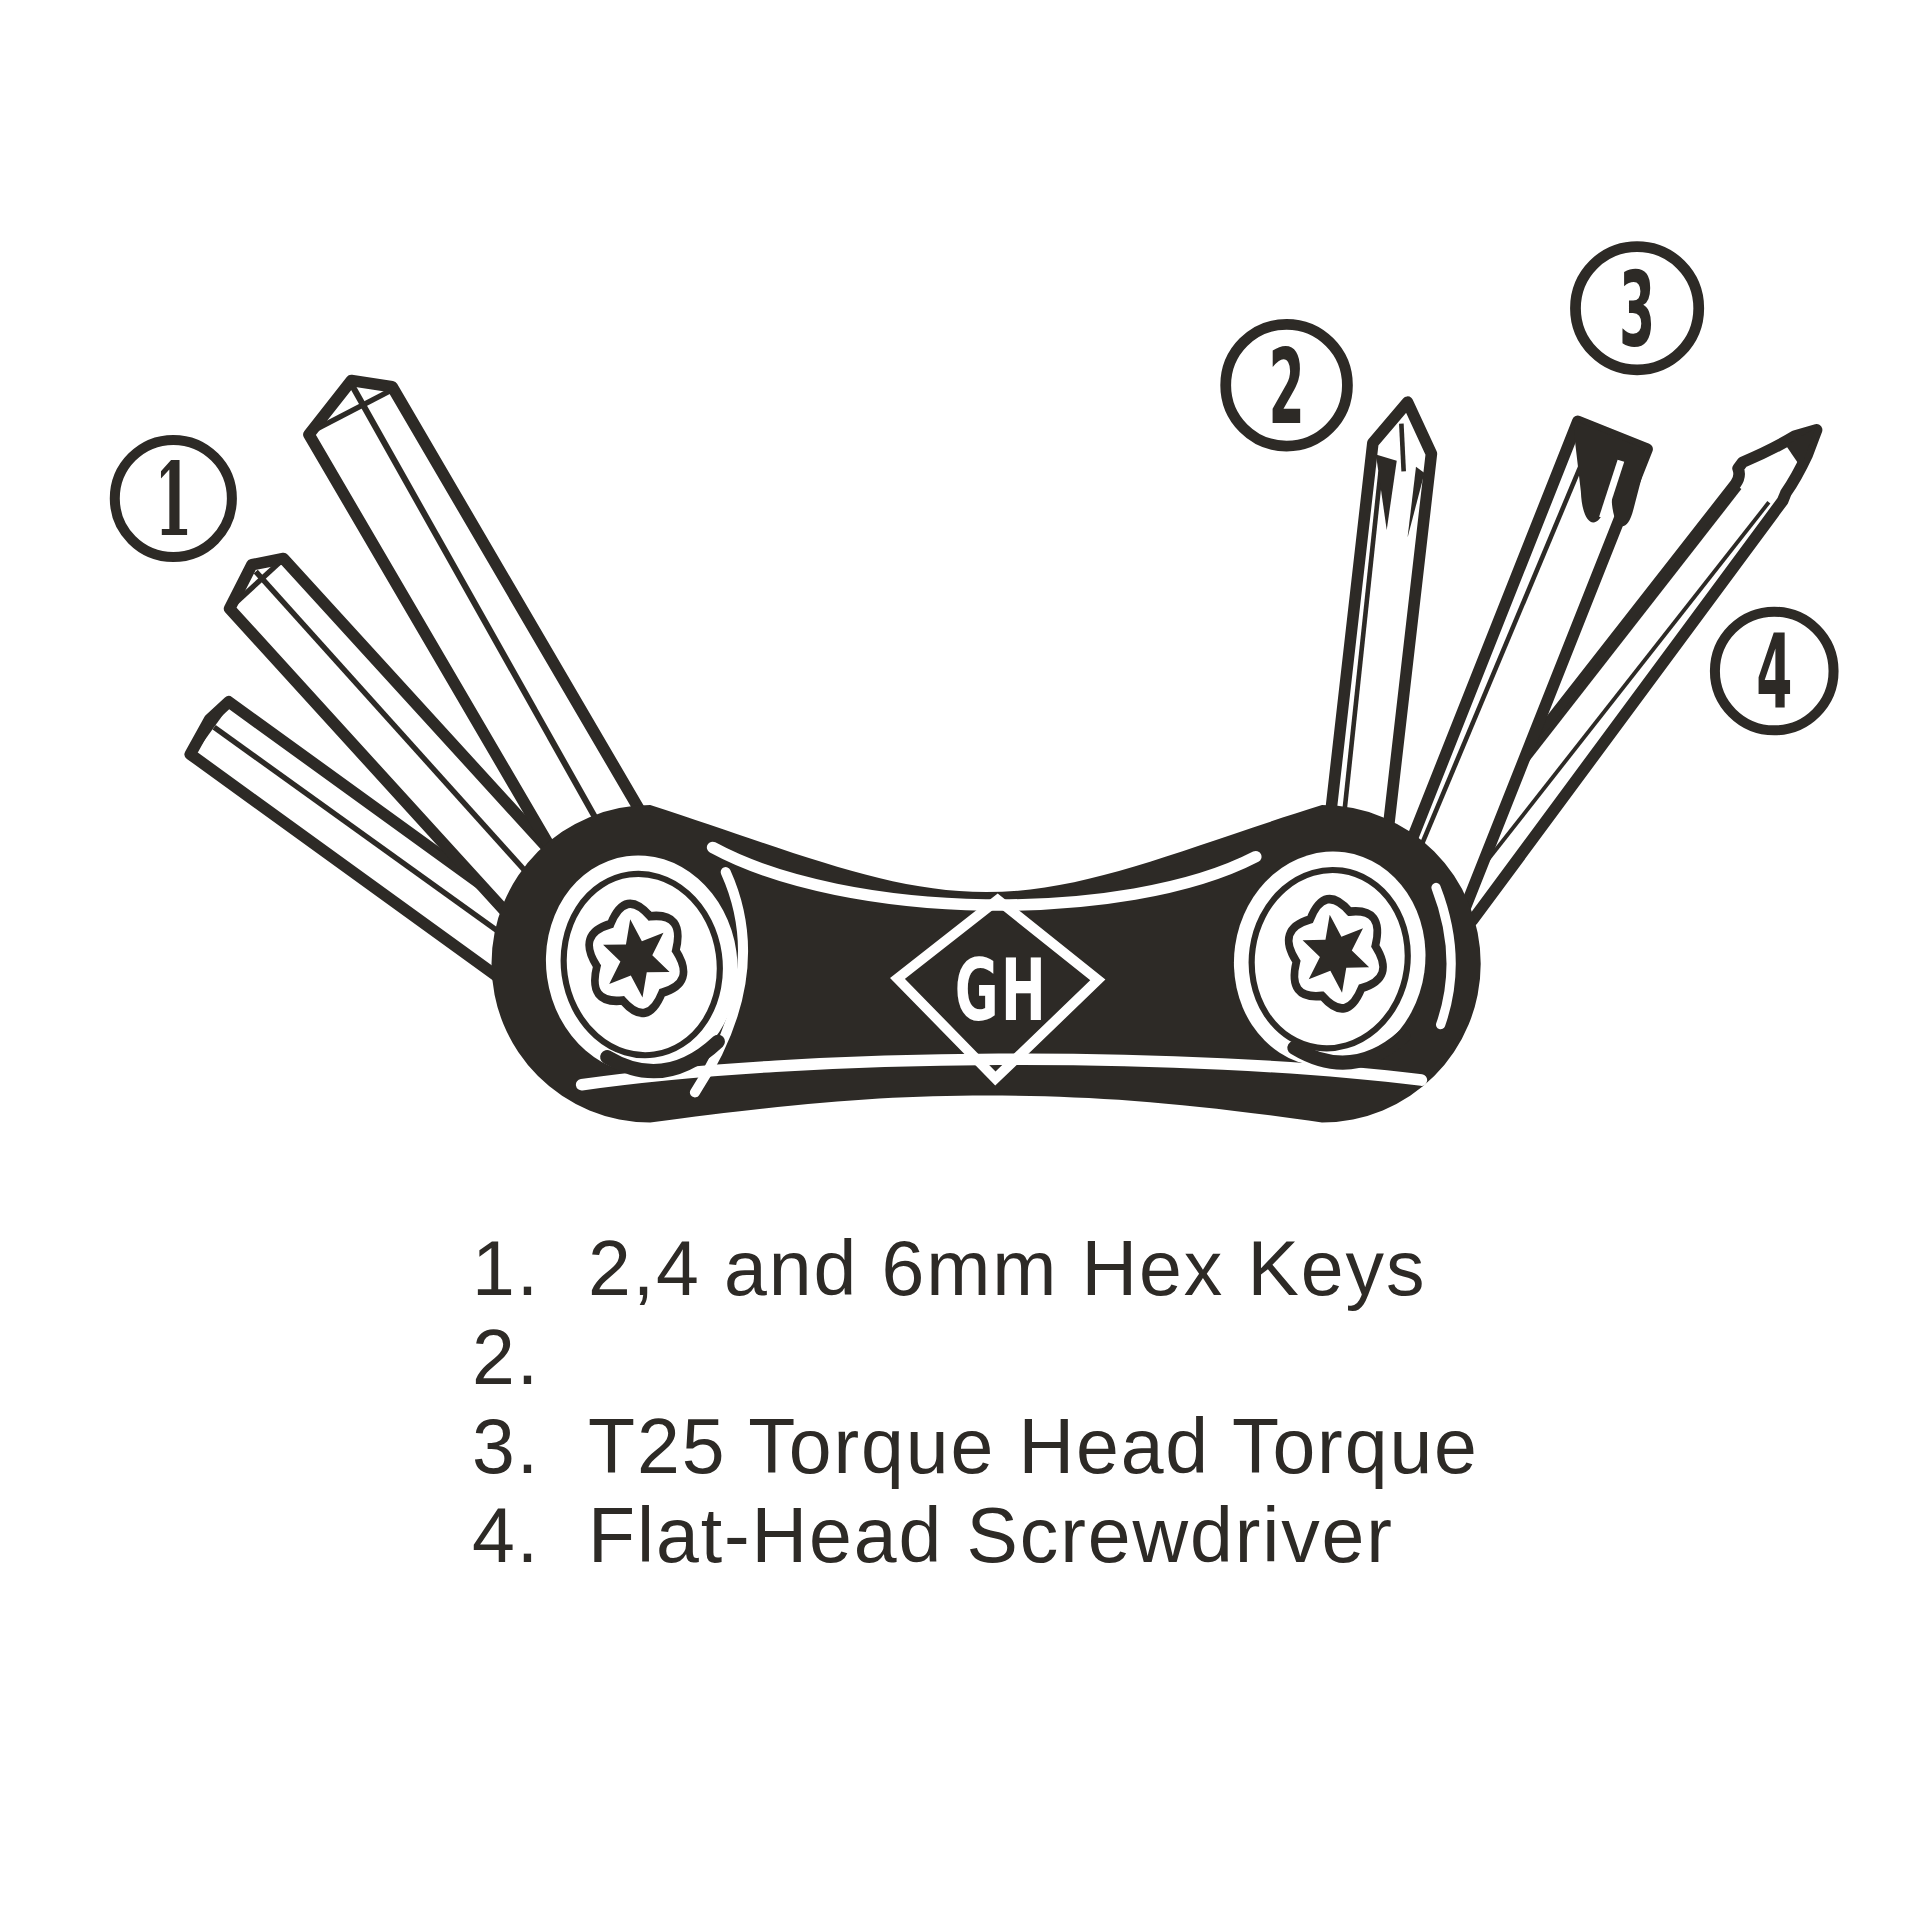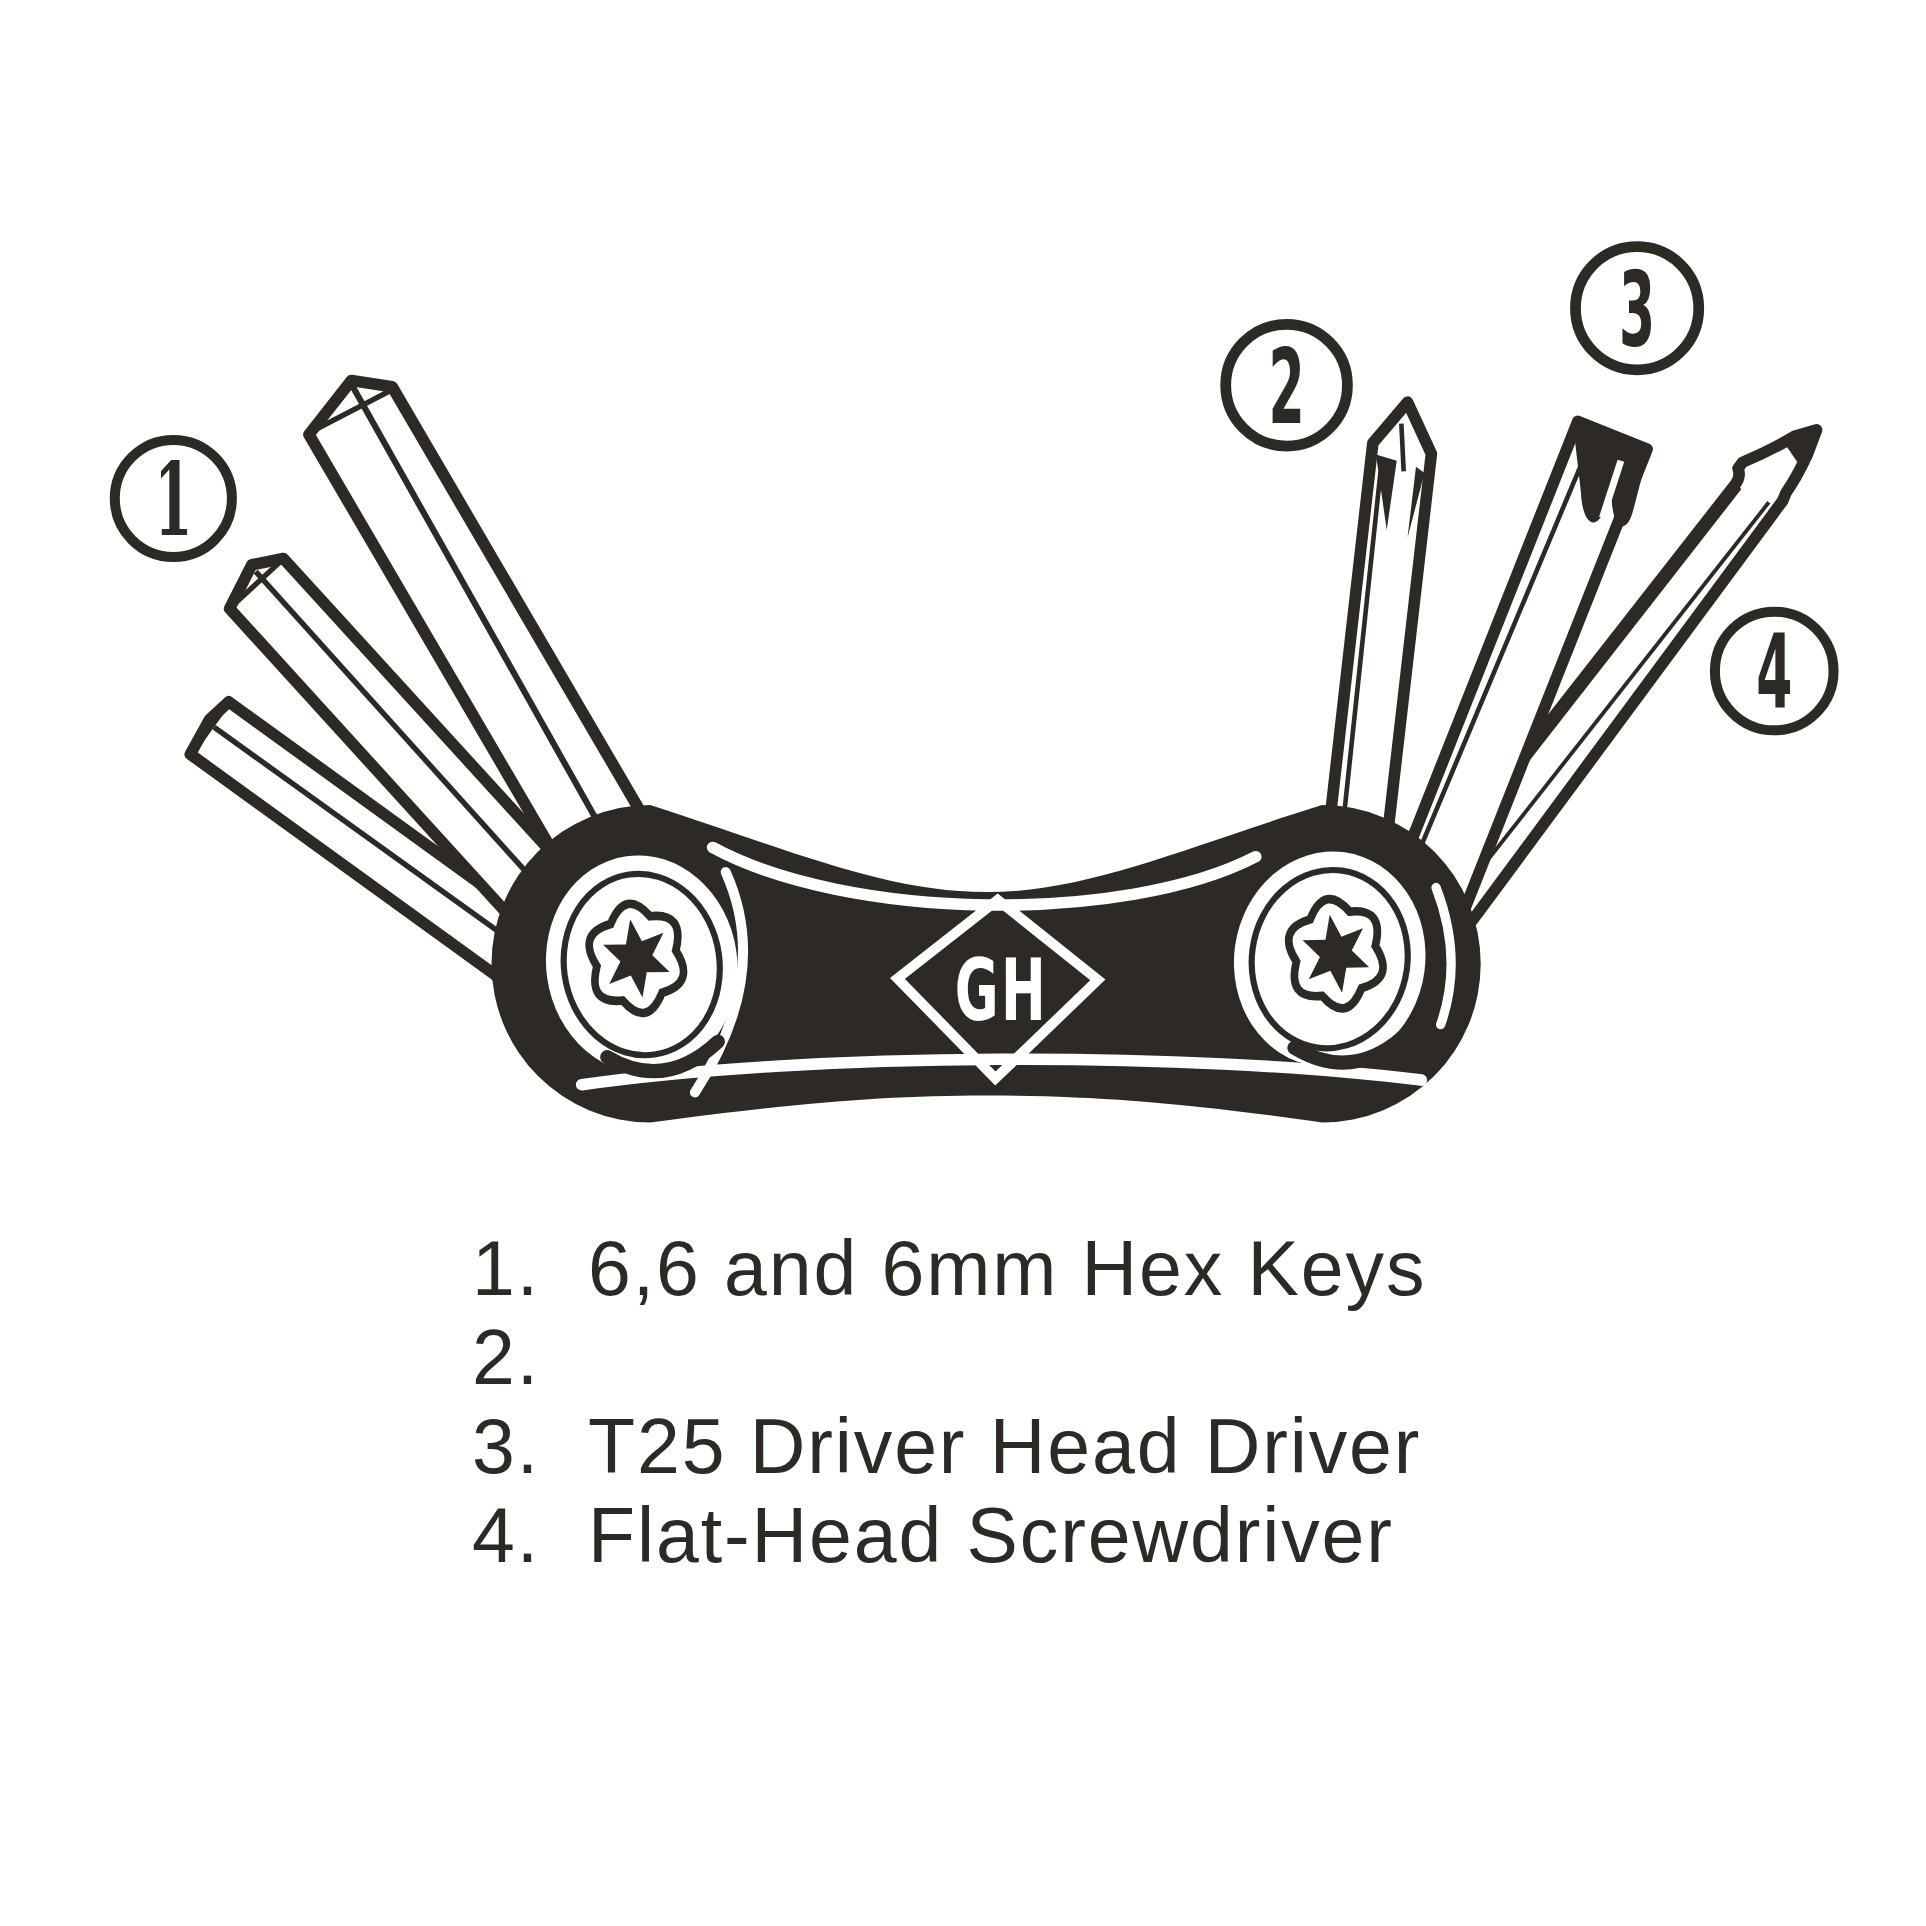--- a/index.html
+++ b/index.html
@@ -118,28 +118,28 @@
       <g>
         <circle class="callout" cx="2303" cy="871" r="77" stroke-width="13"></circle>
         <text class="digit" transform="translate(2303 919) scale(0.5 1)">4</text>
       </g>
     </g>
   </svg>
 
   <div class="legend">
     <div class="legend-row">
       <span class="legend-num">1.</span>
-      <span class="legend-label">6,6 and 6mm Hex Keys</span>
+      <span class="legend-label">2,4 and 6mm Hex Keys</span>
     </div>
     <div class="legend-row">
       <span class="legend-num">2.</span>
     </div>
     <div class="legend-row">
       <span class="legend-num">3.</span>
-      <span class="legend-label">T25 Driver Head Driver</span>
+      <span class="legend-label">T25 Torque Head Torque</span>
     </div>
     <div class="legend-row">
       <span class="legend-num">4.</span>
       <span class="legend-label">Flat-Head Screwdriver</span>
     </div>
   </div>
 </div>
 
 
 </body></html>

